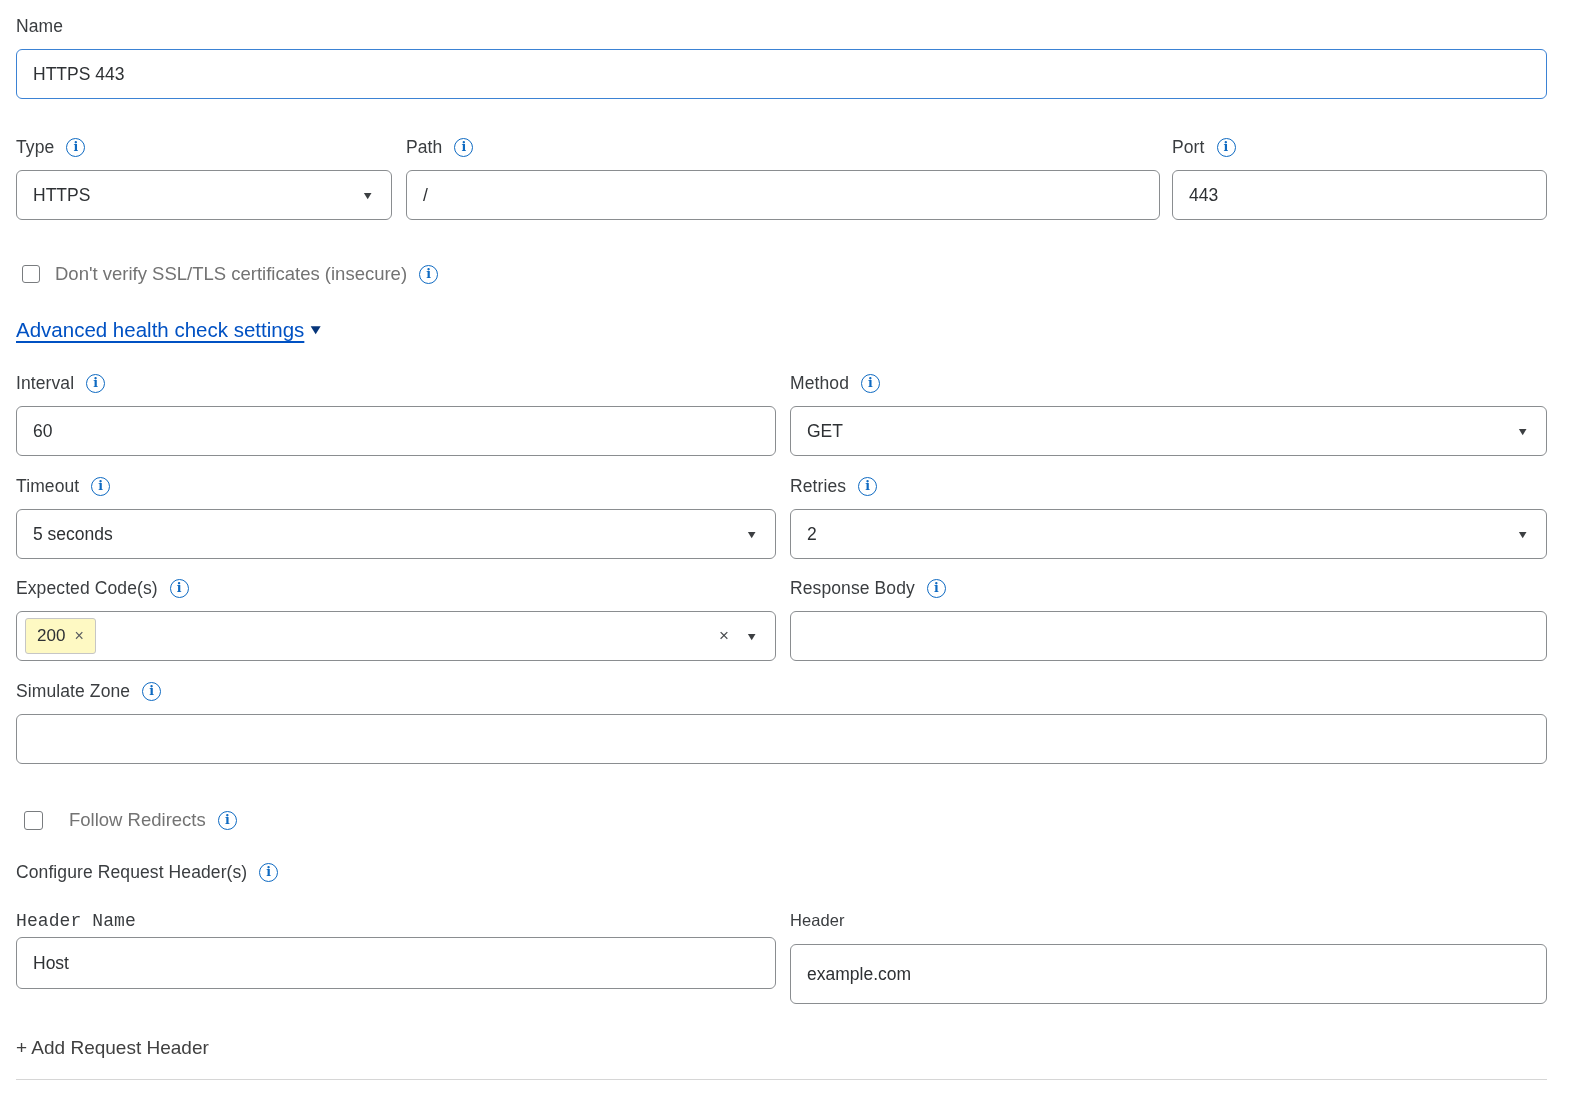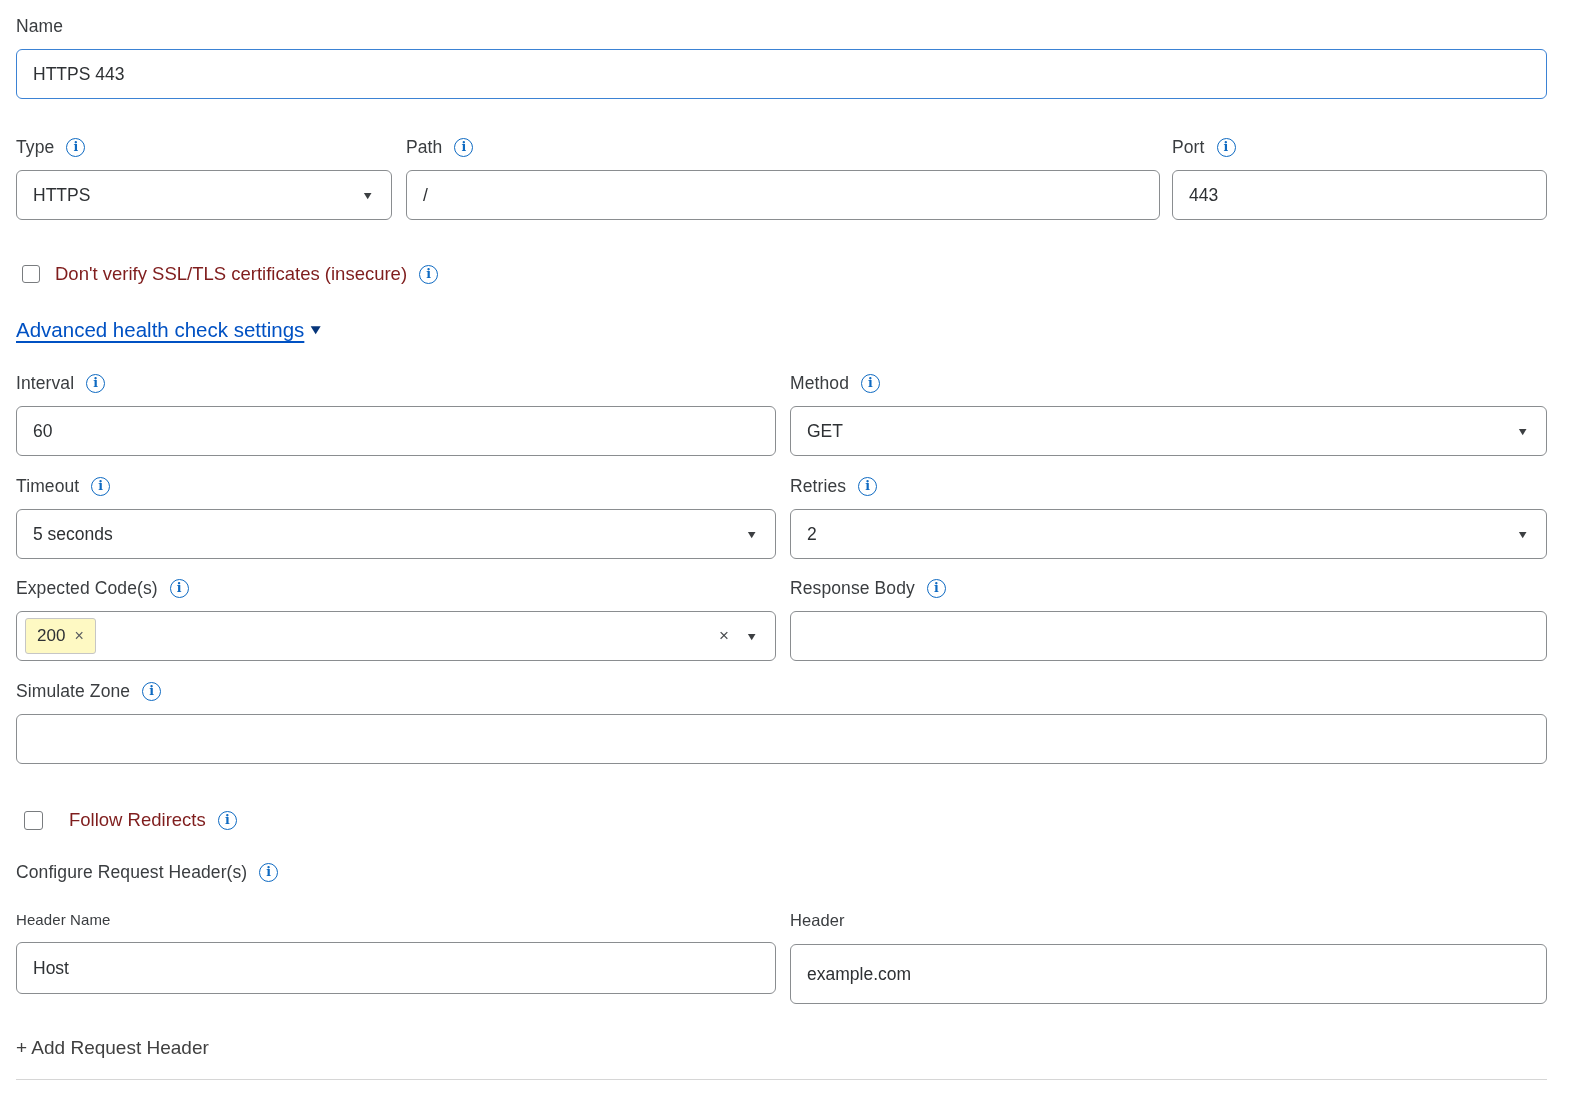--- a/index.html
+++ b/index.html
@@ -63,21 +63,21 @@
   .col-l { width: 760px; margin-right: 14px; }
   .col-r { flex: 1; }
 
   
   .check-row { display: flex; align-items: center; }
   .checkbox {
     width: 19px; height: 19px;
     border: 1.6px solid #797c7f; border-radius: 3px;
     background: #fff; cursor: pointer; flex: 0 0 auto;
   }
-  .check-row .check-label { font-size: 18.5px; color: #7f1d1d; }
+  .check-row .check-label { font-size: 18.5px; color: #737373; }
 
   
   .advanced-link-wrap { margin-top: 33px; display: flex; align-items: center; }
   .advanced-link {
     font-size: 20.5px; color: #0051c3;
     text-decoration: underline; text-underline-offset: 4px;
     cursor: pointer;
   }
   .advanced-caret {
     color: #06357a; font-size: 17px; margin-left: 3px;
@@ -248,21 +248,21 @@
   </div>
 
   
   <div class="field-label" style="margin-top: 31px; margin-bottom: 0;">
     <span>Configure Request Header(s)</span>
     <span class="info-icon">i</span>
   </div>
 
   <div class="row-2col" style="margin-top: 28px;">
     <div class="col-l">
-      <div class="field-label" style="font-size:15px; margin-bottom:14px;">
+      <div class="field-label" style="font-size:18px; margin-bottom:6px;font-family:Liberation Mono, monospace;">
         <span>Header Name</span>
       </div>
       <input class="text-input" style="height: 52px;" type="text" value="Host">
     </div>
     <div class="col-r">
       <div class="field-label" style="font-size:16.5px; margin-bottom:14px;">
         <span>Header</span>
       </div>
       <input class="text-input" style="height: 60px;" type="text" value="example.com">
     </div>

